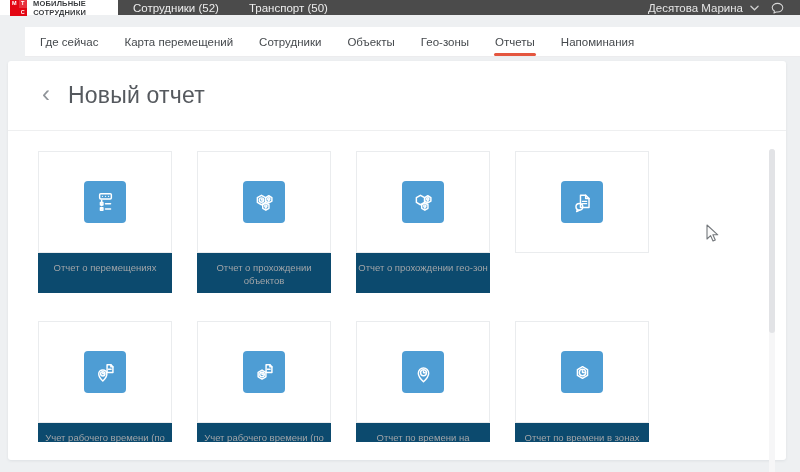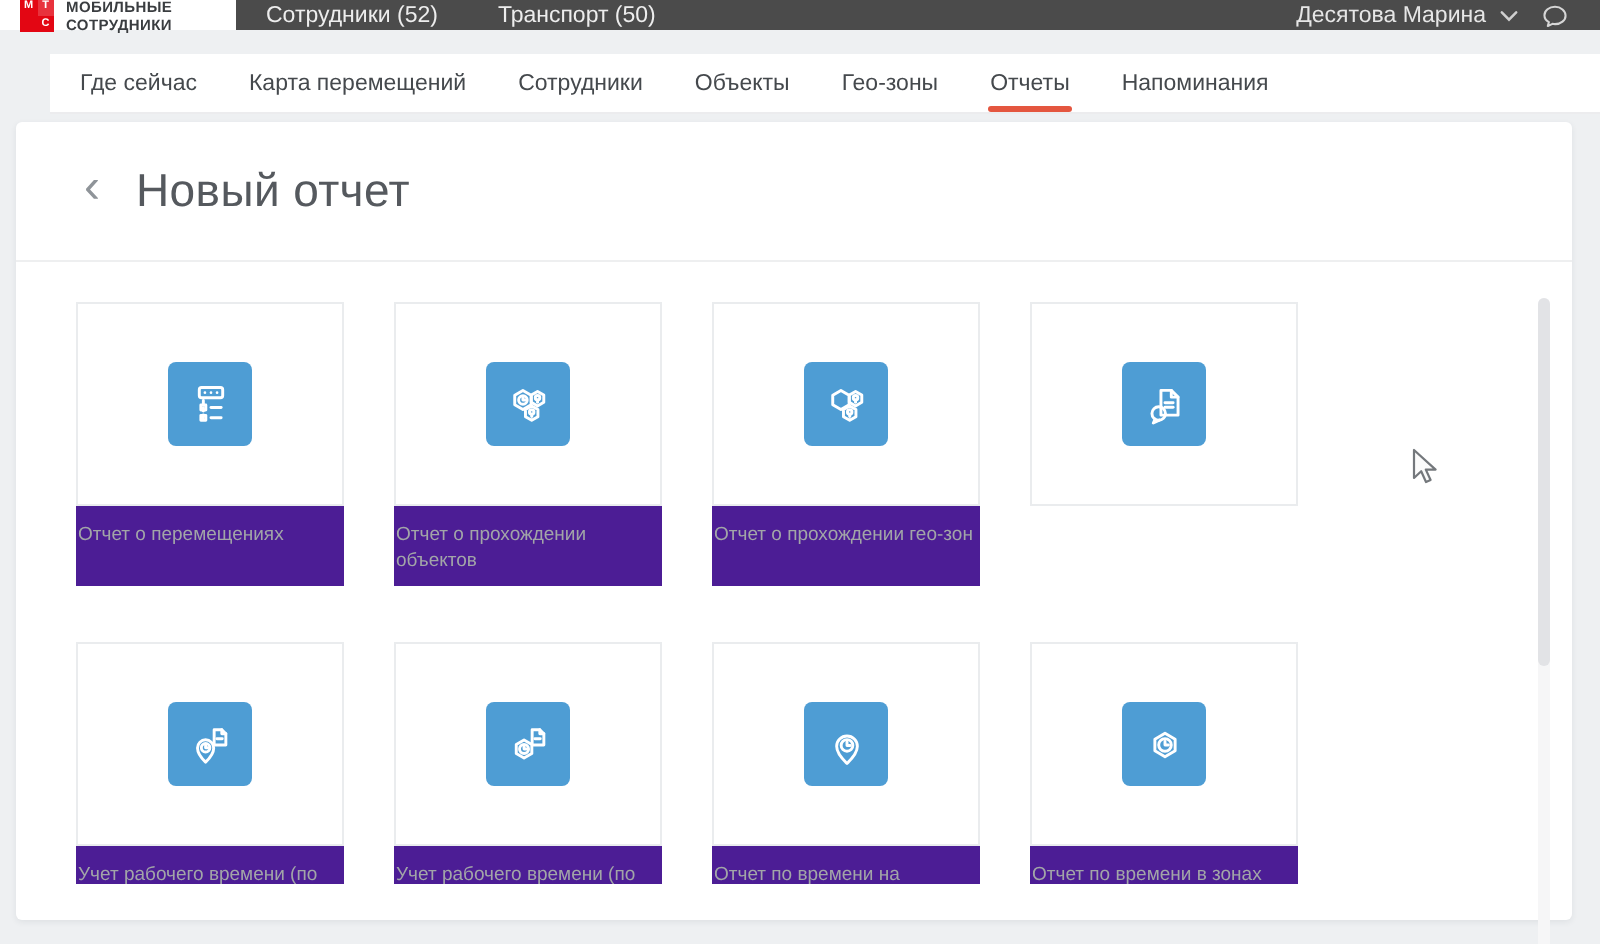--- a/index.html
+++ b/index.html
@@ -1,20 +1,20 @@
 <!DOCTYPE html>
 <html><head>
 <meta charset="utf-8">
 <style>
   * { margin:0; padding:0; box-sizing:border-box; }
   html,body { font-family:"Liberation Sans", sans-serif; }
   .screen { position:relative; width:800px; height:472px; background:#eef0f2; overflow:hidden; }
 
   
-  .topbar { position:absolute; left:0; top:0; width:800px; height:15px; background:var(--topbar-bg); display:flex; align-items:stretch; }
+  .topbar { position:absolute; left:0; top:0; width:800px; height:15px; background:var(--topbar-bg); display:flex; align-items:stretch;text-align:right; }
   .logo { width:118px; background:#fff; display:flex; align-items:center; gap:6px; padding-left:10px; }
   .logo-mark { width:17px; height:17px; background:var(--accent); display:grid; grid-template-columns:1fr 1fr; grid-template-rows:1fr 1fr; flex:0 0 auto; }
   .logo-mark span { color:#fff; font-size:5.5px; font-weight:700; display:flex; align-items:center; justify-content:center; }
   .logo-mark span:nth-child(2){ background:rgba(255,255,255,.18); }
   .logo-text { font-size:7.5px; font-weight:700; color:#3a3d40; line-height:1.2; letter-spacing:.2px; }
   .topbar-tabs { display:flex; align-items:stretch; }
   .tab { display:flex; align-items:center; padding:0 15px; color:#ededed; font-size:11.5px; cursor:pointer; }
   .tab.active { background:var(--accent); color:#fff; }
   .topbar-right { margin-left:auto; display:flex; align-items:center; gap:10px; padding-right:14px; }
   .user { color:#e6e6e6; font-size:11.5px; display:flex; align-items:center; gap:7px; cursor:pointer; }
@@ -32,21 +32,21 @@
   .page-head { height:70px; display:flex; align-items:center; gap:18px; padding-left:34px; border-bottom:1px solid #eeeff0; }
   .back { font-size:24px; color:#8f9499; line-height:1; margin-top:-3px; cursor:pointer; }
   .page-title { font-size:23px; font-weight:400; color:#55595e; letter-spacing:.2px; }
 
   .cards-viewport { position:absolute; left:0; top:80px; width:100%; height:301px; overflow:hidden; }
   .grid { display:grid; grid-template-columns:repeat(4,134px); column-gap:25px; row-gap:28px; grid-auto-rows:min-content; padding:10px 0 0 30px; }
   .tile { cursor:pointer; }
   .tile-img { height:102px; background:#fff; border:1px solid #eaecee; display:flex; align-items:center; justify-content:center; }
   .tile-icon { width:42px; height:42px; border-radius:4px; background:var(--icon-blue); display:flex; align-items:center; justify-content:center; }
   .tile-icon svg { width:27px; height:27px; stroke:#fff; fill:none; stroke-width:1.3; stroke-linecap:round; stroke-linejoin:round; }
-  .tile-label { background:#4c1d95; min-height:40px; padding:8px 1px 0; font-size:9.5px; line-height:13px; color:#a2a5a8; }
+  .tile-label { background:#0c4a6e; min-height:40px; padding:8px 1px 0; text-align:center; font-size:9.5px; line-height:13px; color:#a2a5a8; }
 
   .sb-track { position:absolute; right:11px; top:88px; width:6px; height:348px; background:#f6f6f7; border-radius:3px; }
   .sb-thumb { position:absolute; right:11px; top:88px; width:6px; height:184px; background:#e2e3e6; border-radius:3px; cursor:pointer; }
 
   .cursor { position:absolute; left:706px; top:224px; pointer-events:none; }
 </style>
 </head>
 <body>
 
 <div class="screen" style="--accent: #e30613; --topbar-bg: #4b4b4b; --underline: #e4563f; --icon-blue: #4e9dd4;">

